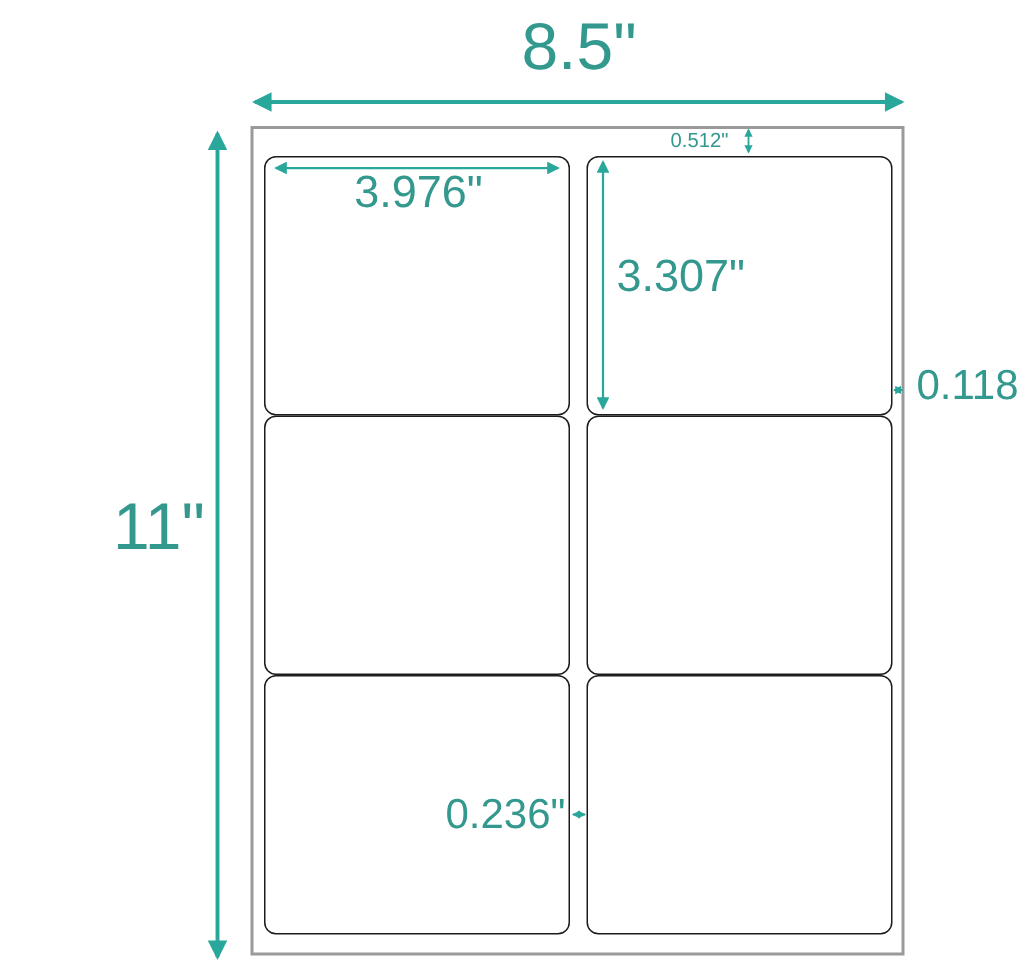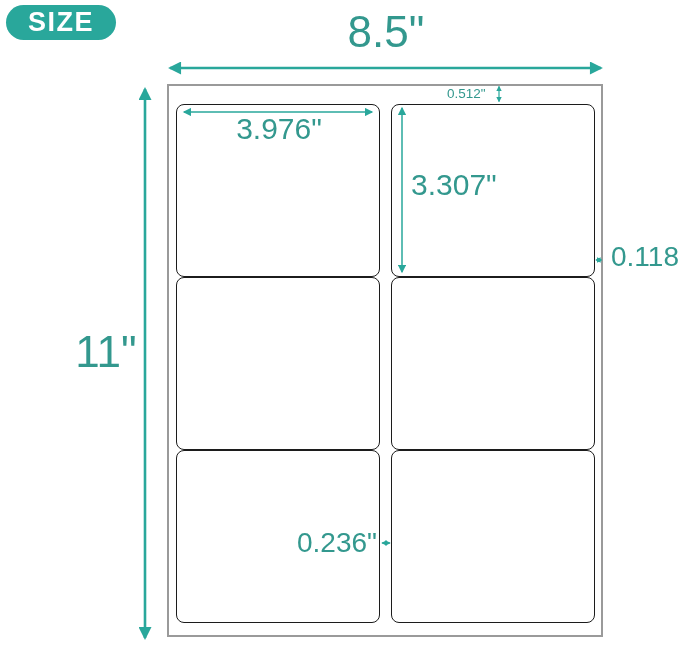--- a/index.html
+++ b/index.html
@@ -59,21 +59,20 @@
   svg.arrows marker path{fill:var(--accent);stroke:none;}
   .aw-big{stroke-width:2.6;}
   .aw-mid{stroke-width:1.5;}
   .aw-tiny{stroke-width:1.2;}
 </style>
 </head>
 <body>
 
 <div class="canvas">
 
-  <div class="size-badge">SIZE</div>
 
   <div class="sheet"></div>
 
   <div class="labels-grid">
       <div class="label-cell"></div>
       <div class="label-cell"></div>
       <div class="label-cell"></div>
       <div class="label-cell"></div>
       <div class="label-cell"></div>
       <div class="label-cell"></div>

